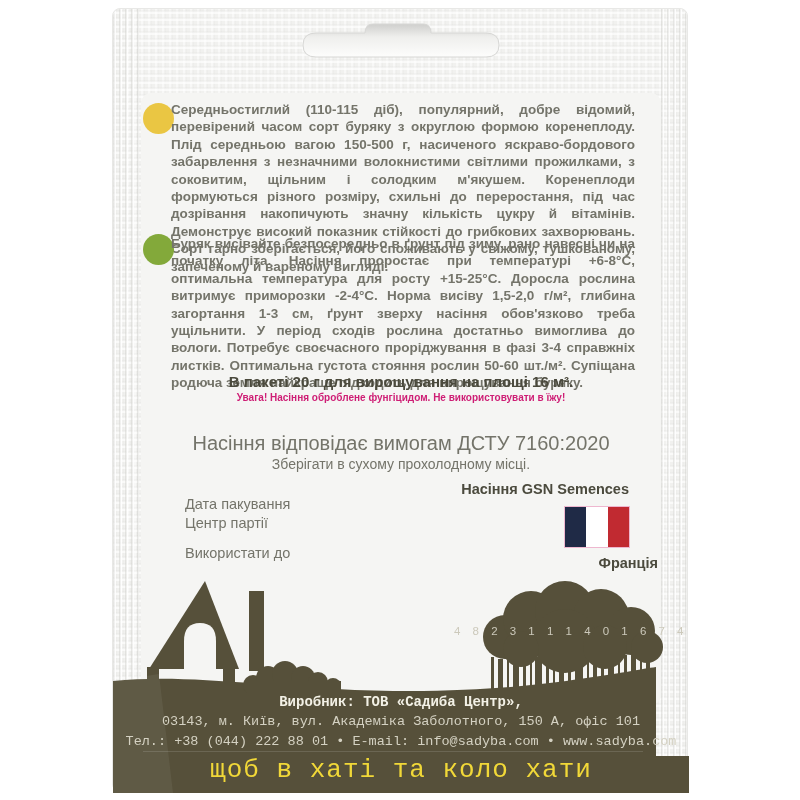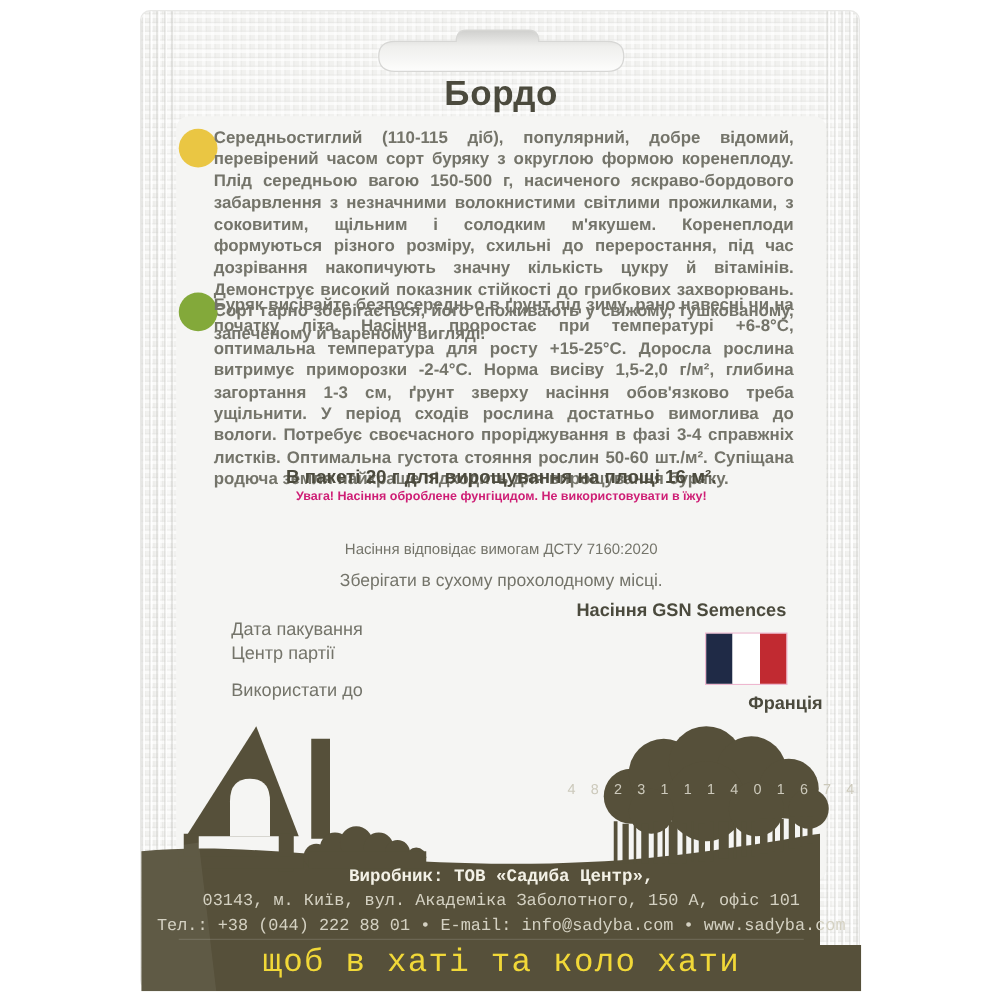--- a/index.html
+++ b/index.html
@@ -33,21 +33,21 @@
   .bullet.b2{left:30px;top:225px;background:#83a93a;}
   .para{
     position:absolute;left:58px;width:464px;text-align:justify;
     font-size:13.5px;line-height:17.4px;color:#74746a;font-weight:bold;
   }
   .para.p1{top:92px;}
   .para.p2{top:226px;}
   .centerline{position:absolute;left:0;width:576px;text-align:center;}
   .pkg-info{top:364px;font-size:15px;font-weight:bold;color:#4b4a3d;}
   .warning{top:383px;font-size:10px;font-weight:bold;color:#ce1e75;}
-  .standard{top:423px;font-size:12px;color:#74746a;}
+  .standard{top:423px;font-size:20px;color:#74746a;}
   .storage{top:447px;font-size:14px;color:#74746a;}
   .field{position:absolute;left:72px;font-size:14.5px;color:#74746a;}
   .field.f0{top:476px;margin-top:11px;} .field.f1{top:506px;} .field.f2{top:536px;}
   .brand{position:absolute;right:58px;top:472px;width:240px;text-align:right;
     font-size:14.5px;font-weight:bold;color:#4b4a3d;}
   .flag{position:absolute;left:451px;top:497px;width:64px;height:40px;
     border:1px solid #eeb7cf;display:flex;}
   .flag .stripe{flex:1;}
   .stripe.blue{background:#1f2a46;}
   .stripe.white{background:#ffffff;}
@@ -75,21 +75,20 @@
         <stop offset="0" stop-color="#cfcfcd"></stop>
         <stop offset="0.4" stop-color="#efefed"></stop>
         <stop offset="1" stop-color="#fdfdfc"></stop>
       </linearGradient>
     </defs>
     <path d="M15 12 H64 Q64 3 72 3 H122 Q130 3 130 12 H185 Q198 12 198 24 Q198 36 185 36 H15 Q2 36 2 24 Q2 12 15 12 Z" fill="url(#slotG)" stroke="#d7d7d5" stroke-width="1"></path>
   </svg>
 
   <div class="panel"></div>
 
-  <div class="title">Бордо</div>
 
   <div class="bullet b1"></div>
   <div class="para p1">Середньостиглий (110-115 діб), популярний, добре відомий, перевірений часом сорт буряку з округлою формою коренеплоду. Плід середньою вагою 150-500 г, насиченого яскраво-бордового забарвлення з незначними волокнистими світлими прожилками, з соковитим, щільним і солодким м'якушем. Коренеплоди формуються різного розміру, схильні до переростання, під час дозрівання накопичують значну кількість цукру й вітамінів. Демонструє високий показник стійкості до грибкових захворювань. Сорт гарно зберігається, його споживають у свіжому, тушкованому, запеченому й вареному вигляді.</div>
 
   <div class="bullet b2"></div>
   <div class="para p2">Буряк висівайте безпосередньо в ґрунт під зиму, рано навесні чи на початку літа. Насіння проростає при температурі +6-8°С, оптимальна температура для росту +15-25°С. Доросла рослина витримує приморозки -2-4°С. Норма висіву 1,5-2,0 г/м², глибина загортання 1-3 см, ґрунт зверху насіння обов'язково треба ущільнити. У період сходів рослина достатньо вимоглива до вологи. Потребує своєчасного проріджування в фазі 3-4 справжніх листків. Оптимальна густота стояння рослин 50-60 шт./м². Супіщана родюча земля найкраще підходить для вирощування буряку.</div>
 
   <div class="centerline pkg-info">В пакеті 20 г для вирощування на площі 16 м².</div>
   <div class="centerline warning">Увага! Насіння оброблене фунгіцидом. Не використовувати в їжу!</div>
   <div class="centerline standard">Насіння відповідає вимогам ДСТУ 7160:2020</div>

